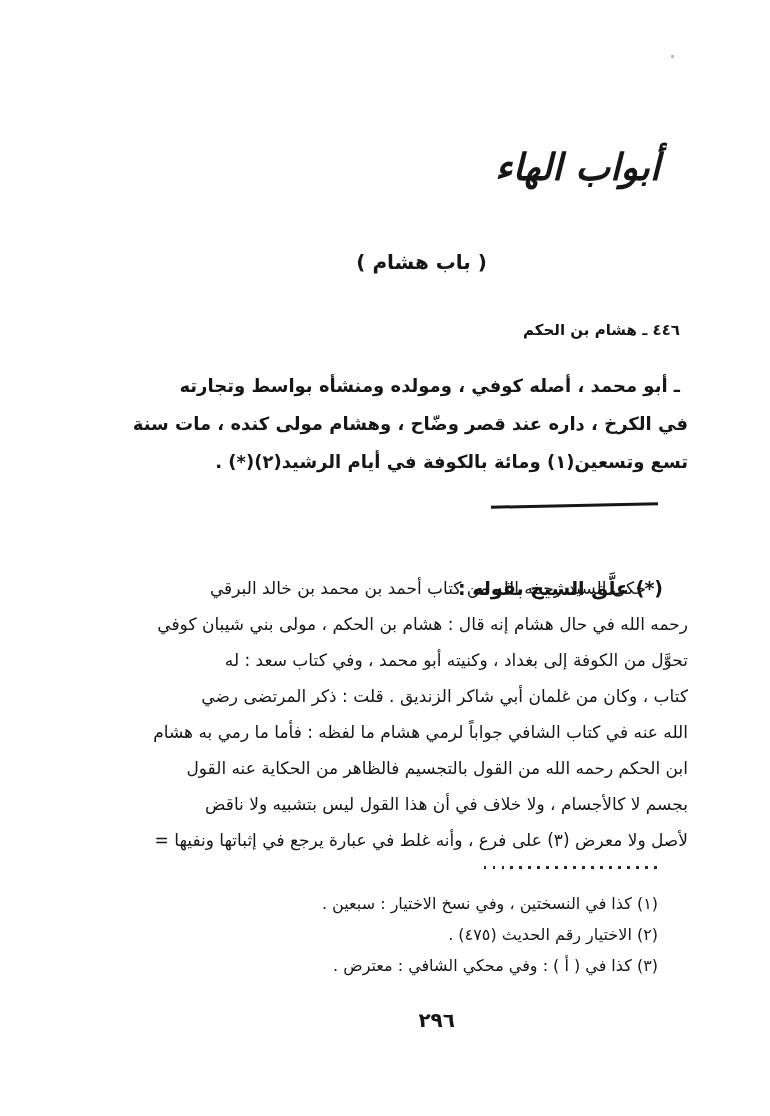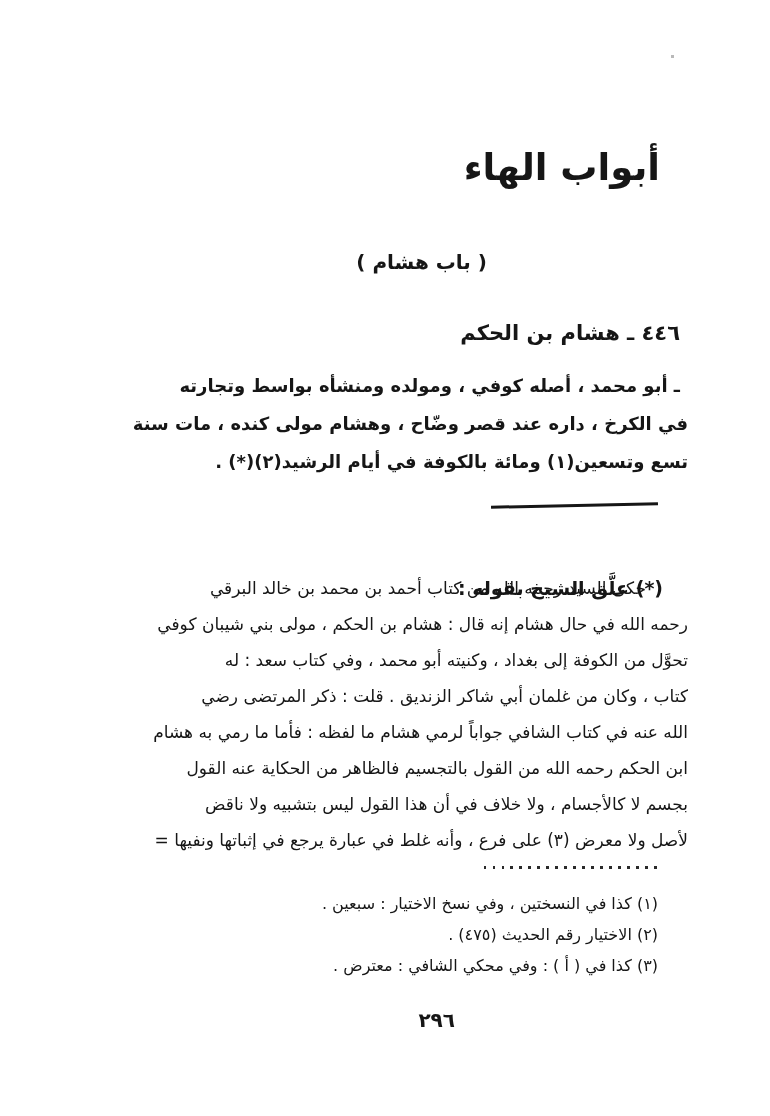--- a/index.html
+++ b/index.html
@@ -27,34 +27,35 @@
   }
   .title {
     position: absolute;
     top: 146px;
     right: 110px;
     margin: 0;
     font-size: 37px;
     font-weight: bold;
     letter-spacing: 0px;
     white-space: nowrap;
+    font-style: italic;
   }
   .bab {
     position: absolute;
     top: 250px;
     right: 283px;
     font-size: 20px;
     font-weight: bold;
     white-space: nowrap;
   }
   .entry-heading {
     position: absolute;
     top: 321px;
     right: 90px;
-    font-size: 21px;
+    font-size: 15px;
     font-weight: bold;
     white-space: nowrap;
   }
   .entry-body {
     position: absolute;
     top: 367px;
     right: 82px;
     width: 600px;
     font-size: 18px;
     font-weight: bold;

